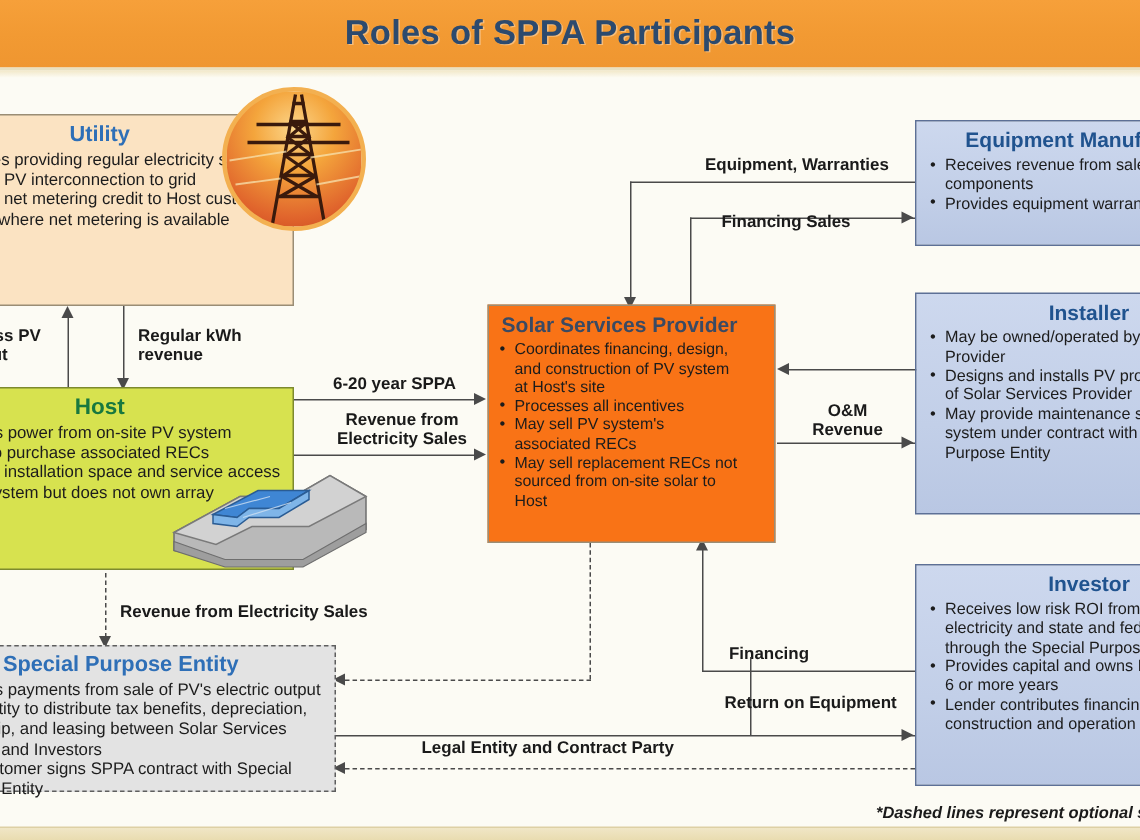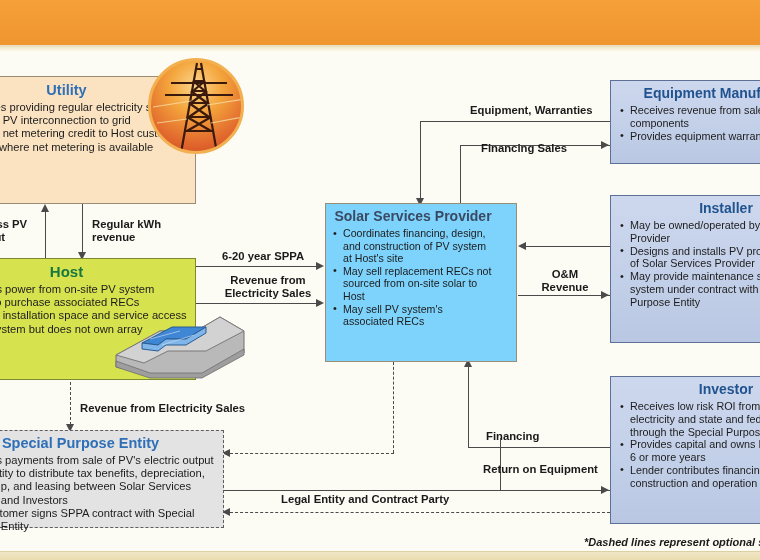--- a/index.html
+++ b/index.html
@@ -70,21 +70,21 @@
   .box-spe {
     left: -66px; top: 430px; width: 290px; height: 98px;
     background: #e3e3e3;
     border: 1px dashed #5e5e5e;
     padding: 4px 7px 4px 10px;
   }
   .box-spe .bx-title { color: #2e6fb7; }
 
   .box-ssp {
     left: 325px; top: 203px; width: 192px; height: 159px;
-    background: #7dd3fc;
+    background: #f97316;
     border: 1px solid #9a8d75;
     padding: 4px 22px 4px 6px;
   }
   .box-ssp .bx-title { color: #3a4a63; font-size: 14px; }
   .box-ssp li { font-size: 10.6px; line-height: 12.6px; }
 
   .box-blue {
     background: linear-gradient(to bottom,#cdd8ee 0%,#c2cfe8 60%,#b9c7e3 100%);
     border: 1px solid #5d7096;
     padding: 4px 6px 4px 8px;
@@ -146,20 +146,21 @@
     border-top: 1px solid #ddd0a4;
   }
 </style>
 </head>
 <body>
 
 <div id="stage">
 
   <div class="header-band"></div>
   <div class="header-underlay"></div>
+  <div class="header-title">Roles of SPPA Participants</div>
 
   <div class="line vline" style="left:45px; top:210px; height:52px;"></div>
   <div class="arrow ar-up" style="left:41px; top:204px;"></div>
   <div class="elabel" style="left:-30px; top:218px;">Excess PV
 output</div>
 
   <div class="line vline" style="left:82px; top:204px; height:50px;"></div>
   <div class="arrow ar-down" style="left:78px; top:252px;"></div>
   <div class="elabel" style="left:92px; top:218px;">Regular kWh
 revenue</div>
@@ -265,22 +266,23 @@
       <li>Receives payments from sale of PV's electric output</li>
       <li>Legal entity to distribute tax benefits, depreciation, ownership, and leasing between Solar Services Provider and Investors</li>
       <li>Host customer signs SPPA contract with Special Purpose Entity</li>
     </ul>
   </div>
 
   <div class="box box-ssp">
     <div class="bx-title">Solar Services Provider</div>
     <ul>
       <li>Coordinates financing, design, and construction of PV system at Host's site</li>
+      <li>Processes all incentives</li>
+      <li>May sell PV system's associated RECs</li>
       <li>May sell replacement RECs not sourced from on-site solar to Host</li>
-      <li>May sell PV system's associated RECs</li>
     </ul>
   </div>
 
   <div class="box box-blue box-manufacturer">
     <div class="bx-title">Equipment Manufacturer</div>
     <ul>
       <li>Receives revenue from sale of PV system components</li>
       <li>Provides equipment warranties</li>
     </ul>
   </div>

